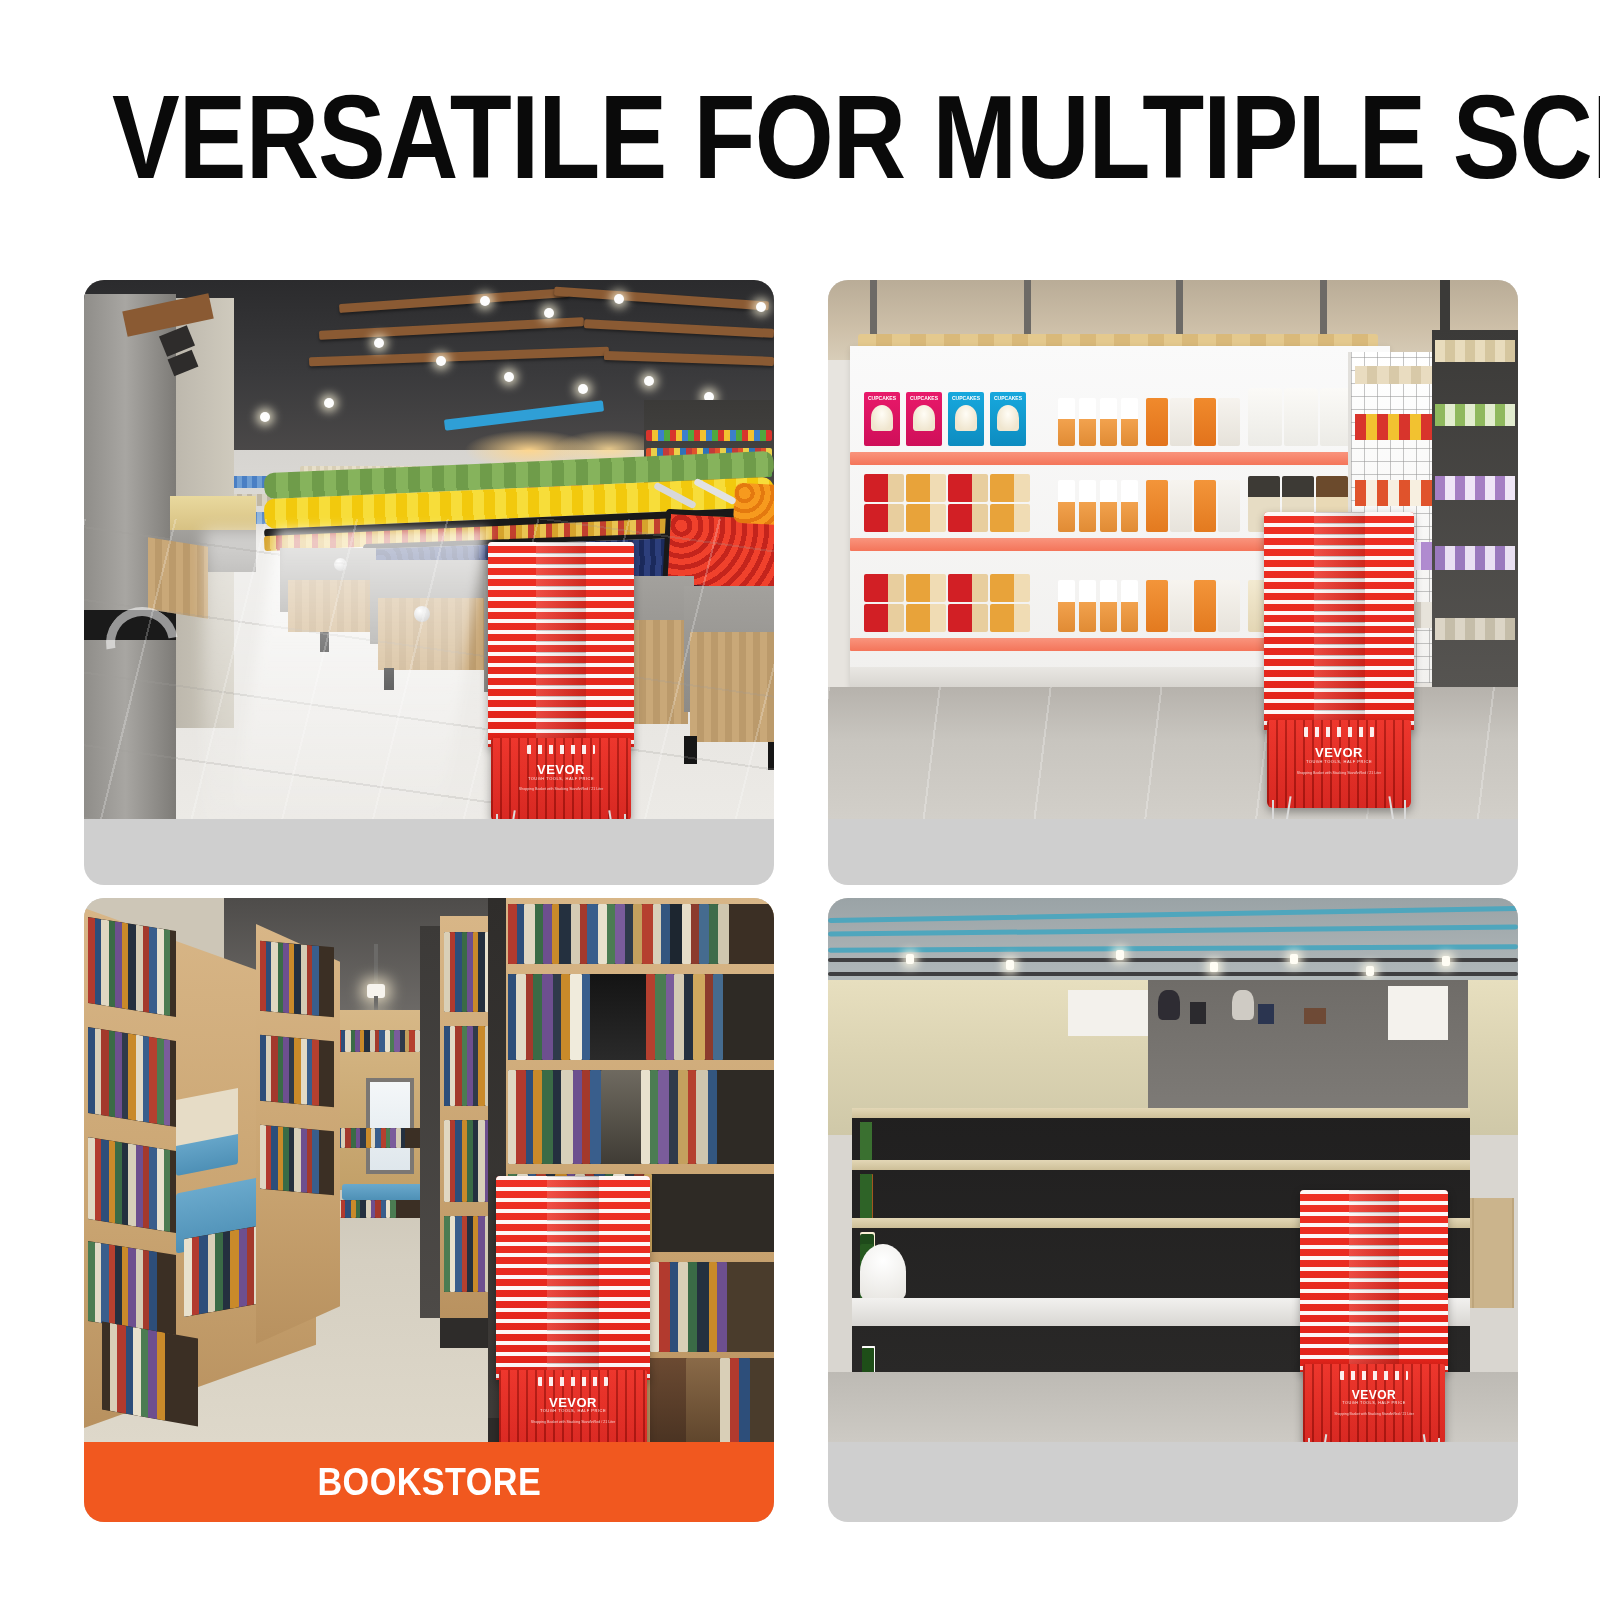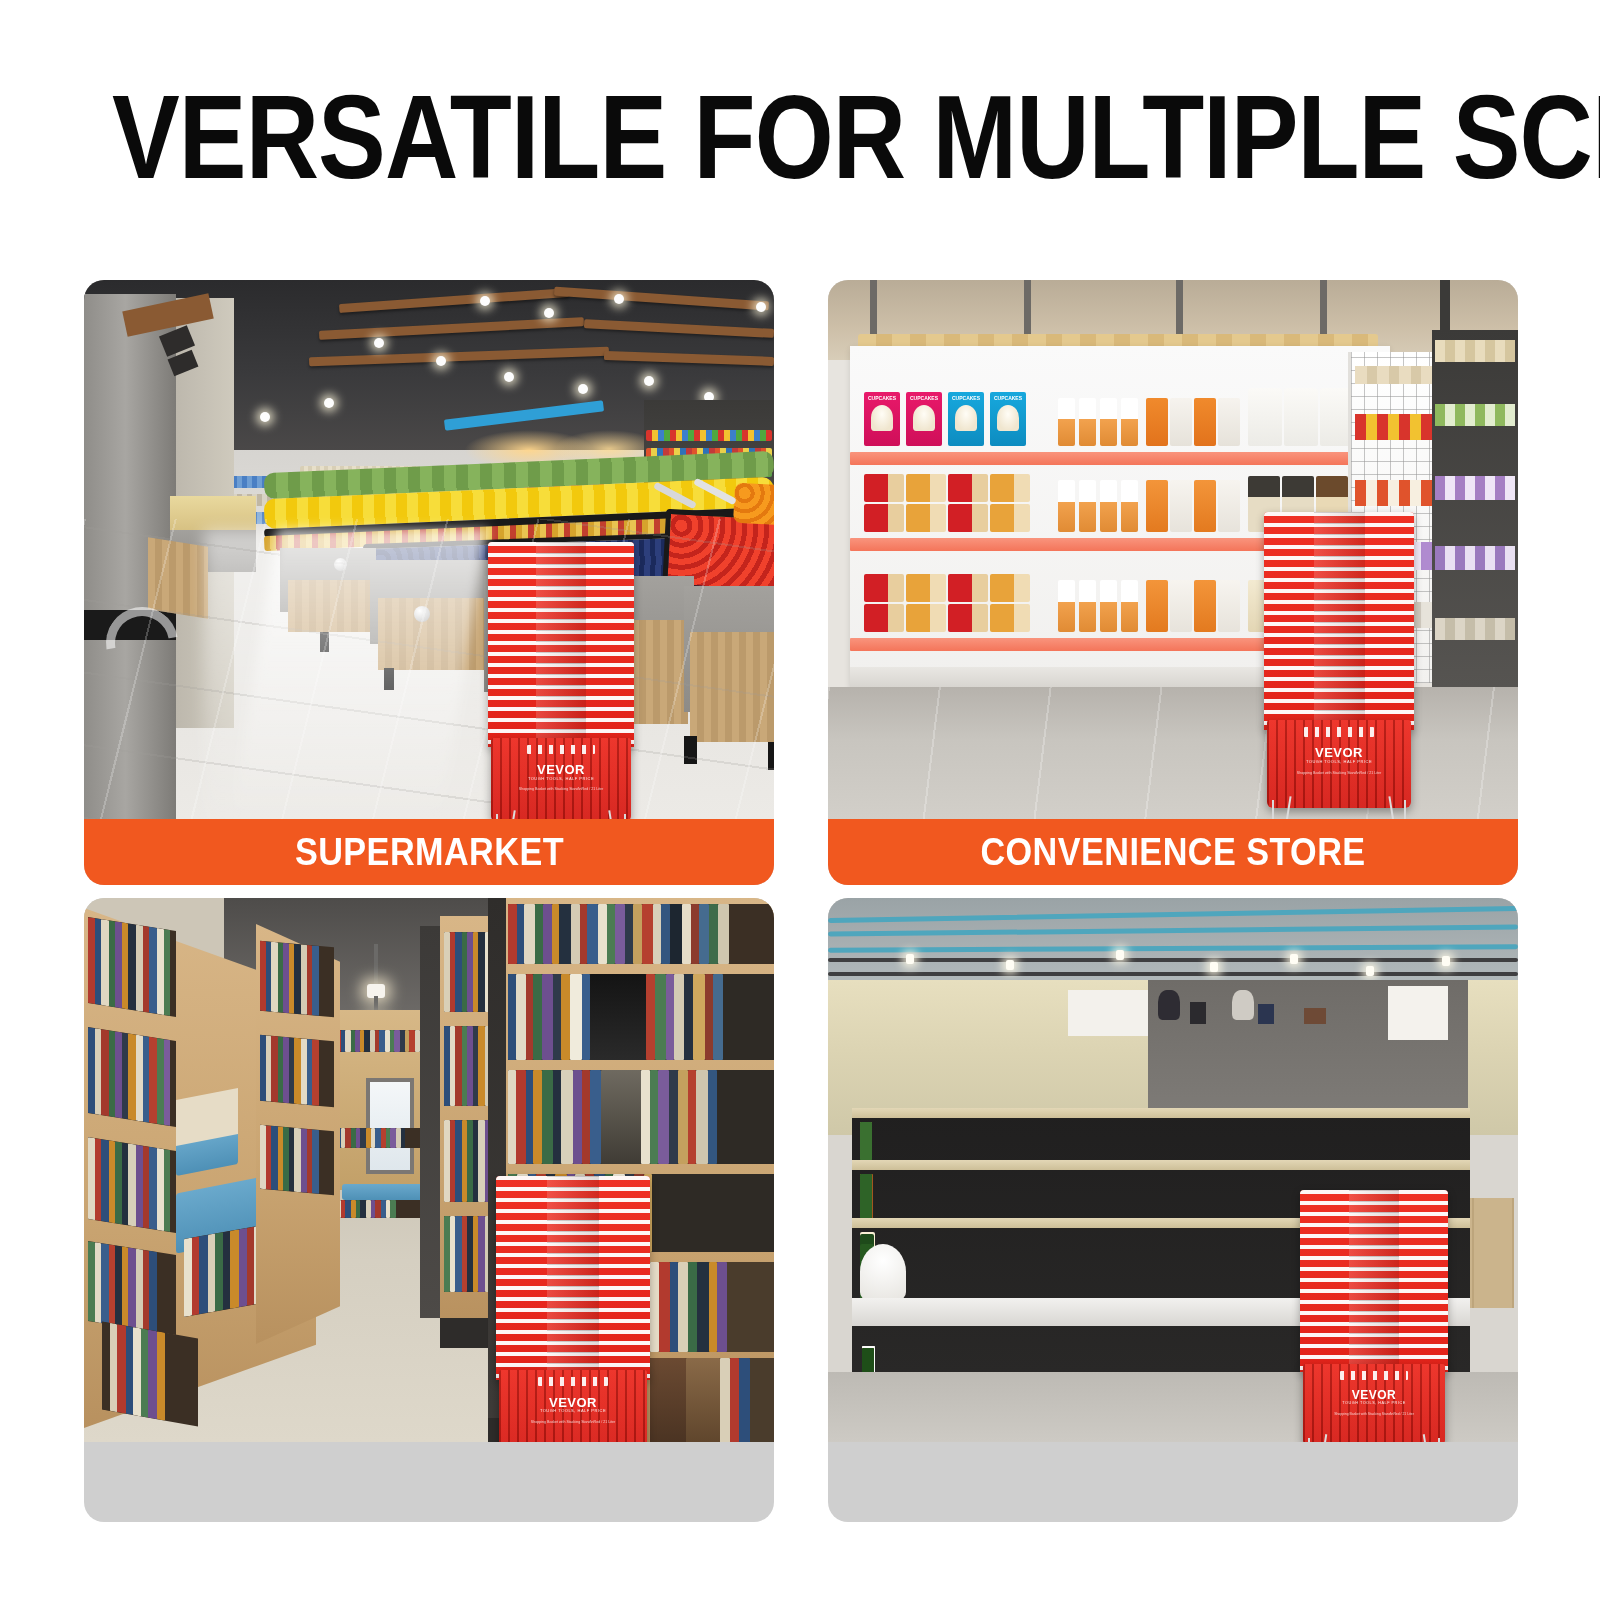--- a/index.html
+++ b/index.html
@@ -488,23 +488,20 @@
               </div>
               <div class="bk-fine" style="font-size:3.6px">Shopping Basket with Stacking Stand\nRed / 21 Liter</div>
             </div>
             <div class="bk-wire" style="left:8px;top:272px;width:130px;height:44px"></div>
             <div class="bk-wire-leg" style="left:22px;top:268px;height:48px;transform:rotate(9deg)"></div>
             <div class="bk-wire-leg" style="left:124px;top:268px;height:48px;transform:rotate(-9deg)"></div>
 
           </div>
 
         </div>
-      </div>
-      <div class="caption">
-        <span>SUPERMARKET</span>
       </div>
     </div>
 
     <div class="card r1">
       <div class="photo">
         <div class="cs">
 
           <div class="cs-topwall"></div>
           <div class="cs-topwall-post" style="left:42px"></div>
           <div class="cs-topwall-post" style="left:196px"></div>
@@ -674,23 +671,20 @@
               </div>
               <div class="bk-fine" style="font-size:3.6px">Shopping Basket with Stacking Stand\nRed / 21 Liter</div>
             </div>
             <div class="bk-wire" style="left:8px;top:288px;width:134px;height:42px"></div>
             <div class="bk-wire-leg" style="left:22px;top:284px;height:46px;transform:rotate(9deg)"></div>
             <div class="bk-wire-leg" style="left:128px;top:284px;height:46px;transform:rotate(-9deg)"></div>
 
           </div>
 
         </div>
-      </div>
-      <div class="caption">
-        <span>CONVENIENCE STORE</span>
       </div>
     </div>
 
     <div class="card r2">
       <div class="photo">
         <div class="bs">
 
           <div class="bs-ceiling"></div>
           <div class="bs-pendant" style="left:290px;top:46px;height:42px"></div>
           <div class="bs-pendant" style="left:290px;top:98px;height:26px"></div>
@@ -1037,20 +1031,23 @@
                 <span>VEVOR</span>
                 <span class="bk-sub" style="font-size:4px">TOUGH TOOLS, HALF PRICE</span>
               </div>
               <div class="bk-fine" style="font-size:3.6px">Shopping Basket with Stacking Stand\nRed / 21 Liter</div>
             </div>
 
           </div>
 
         </div>
       </div>
+      <div class="caption">
+        <span>BOOKSTORE</span>
+      </div>
     </div>
 
     <div class="card r2">
       <div class="photo">
         <div class="mm">
 
           <div class="mm-ceiling"></div>
           <div class="mm-pipe" style="left:0;top:14px;width:100%;transform:rotate(-1deg)"></div>
           <div class="mm-pipe" style="left:0;top:30px;width:100%;transform:rotate(-0.6deg)"></div>
           <div class="mm-pipe" style="left:0;top:48px;width:100%;transform:rotate(-0.3deg)"></div>

